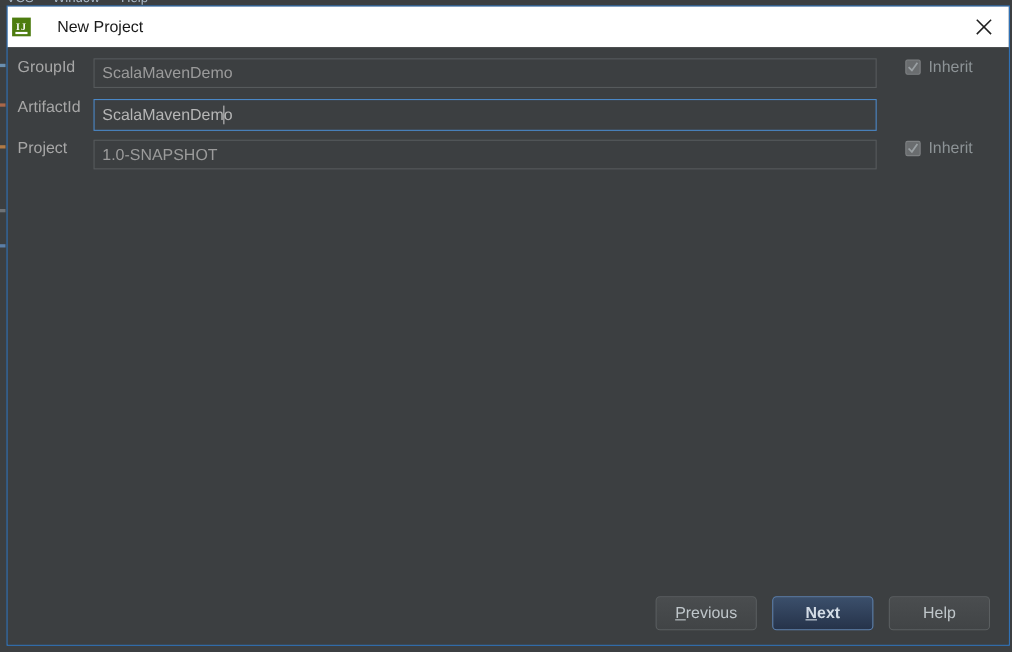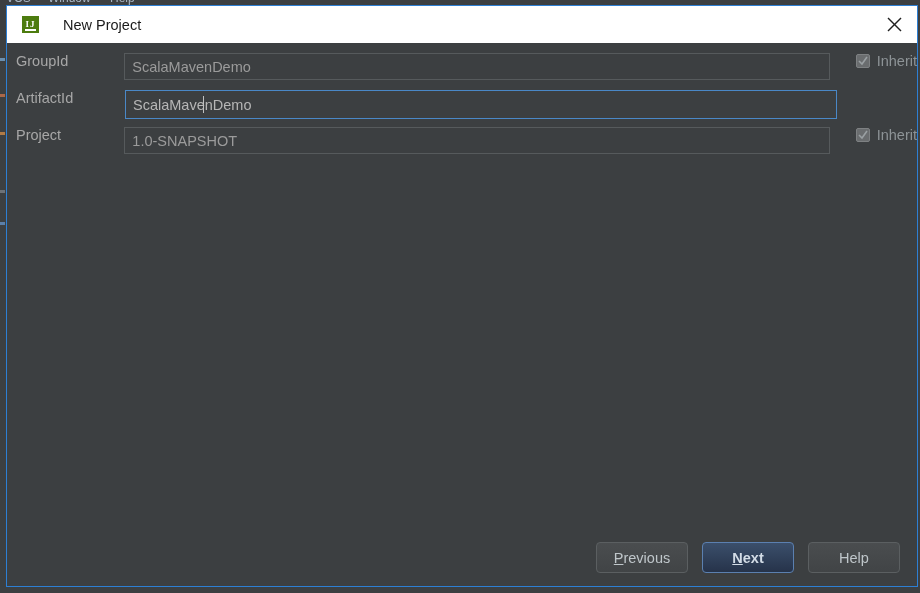--- a/index.html
+++ b/index.html
@@ -67,21 +67,21 @@
     height: 37px;
     background: #ffffff;
     display: flex;
     align-items: center;
     flex: none;
     position: relative;
   }
   #app-icon {
     width: 17px;
     height: 17px;
-    margin-left: 15px;
+    margin-left: 4px;
     background: #4d7c0f;
     color: #ffffff;
     font-family: "Liberation Serif", serif;
     font-size: 9px;
     font-weight: bold;
     letter-spacing: 1px;
     display: flex;
     align-items: center;
     justify-content: center;
     line-height: 1;
@@ -138,21 +138,20 @@
     width: 712px;
     height: 27px;
     box-sizing: border-box;
     background: #3c3f41;
     border: 1px solid #565a5c;
     color: #9b9b9b;
     font-size: 14.5px;
     padding: 0 0 0 7px;
     outline: none;
     font-family: "Liberation Sans", sans-serif;
-    margin-left: 40px;
   }
   .form-input.focused {
     border: 1px solid #4a88c7;
     color: #b6b6b6;
     height: 29px;
   }
   .caret {
     position: absolute;
     width: 1px;
     height: 17px;

